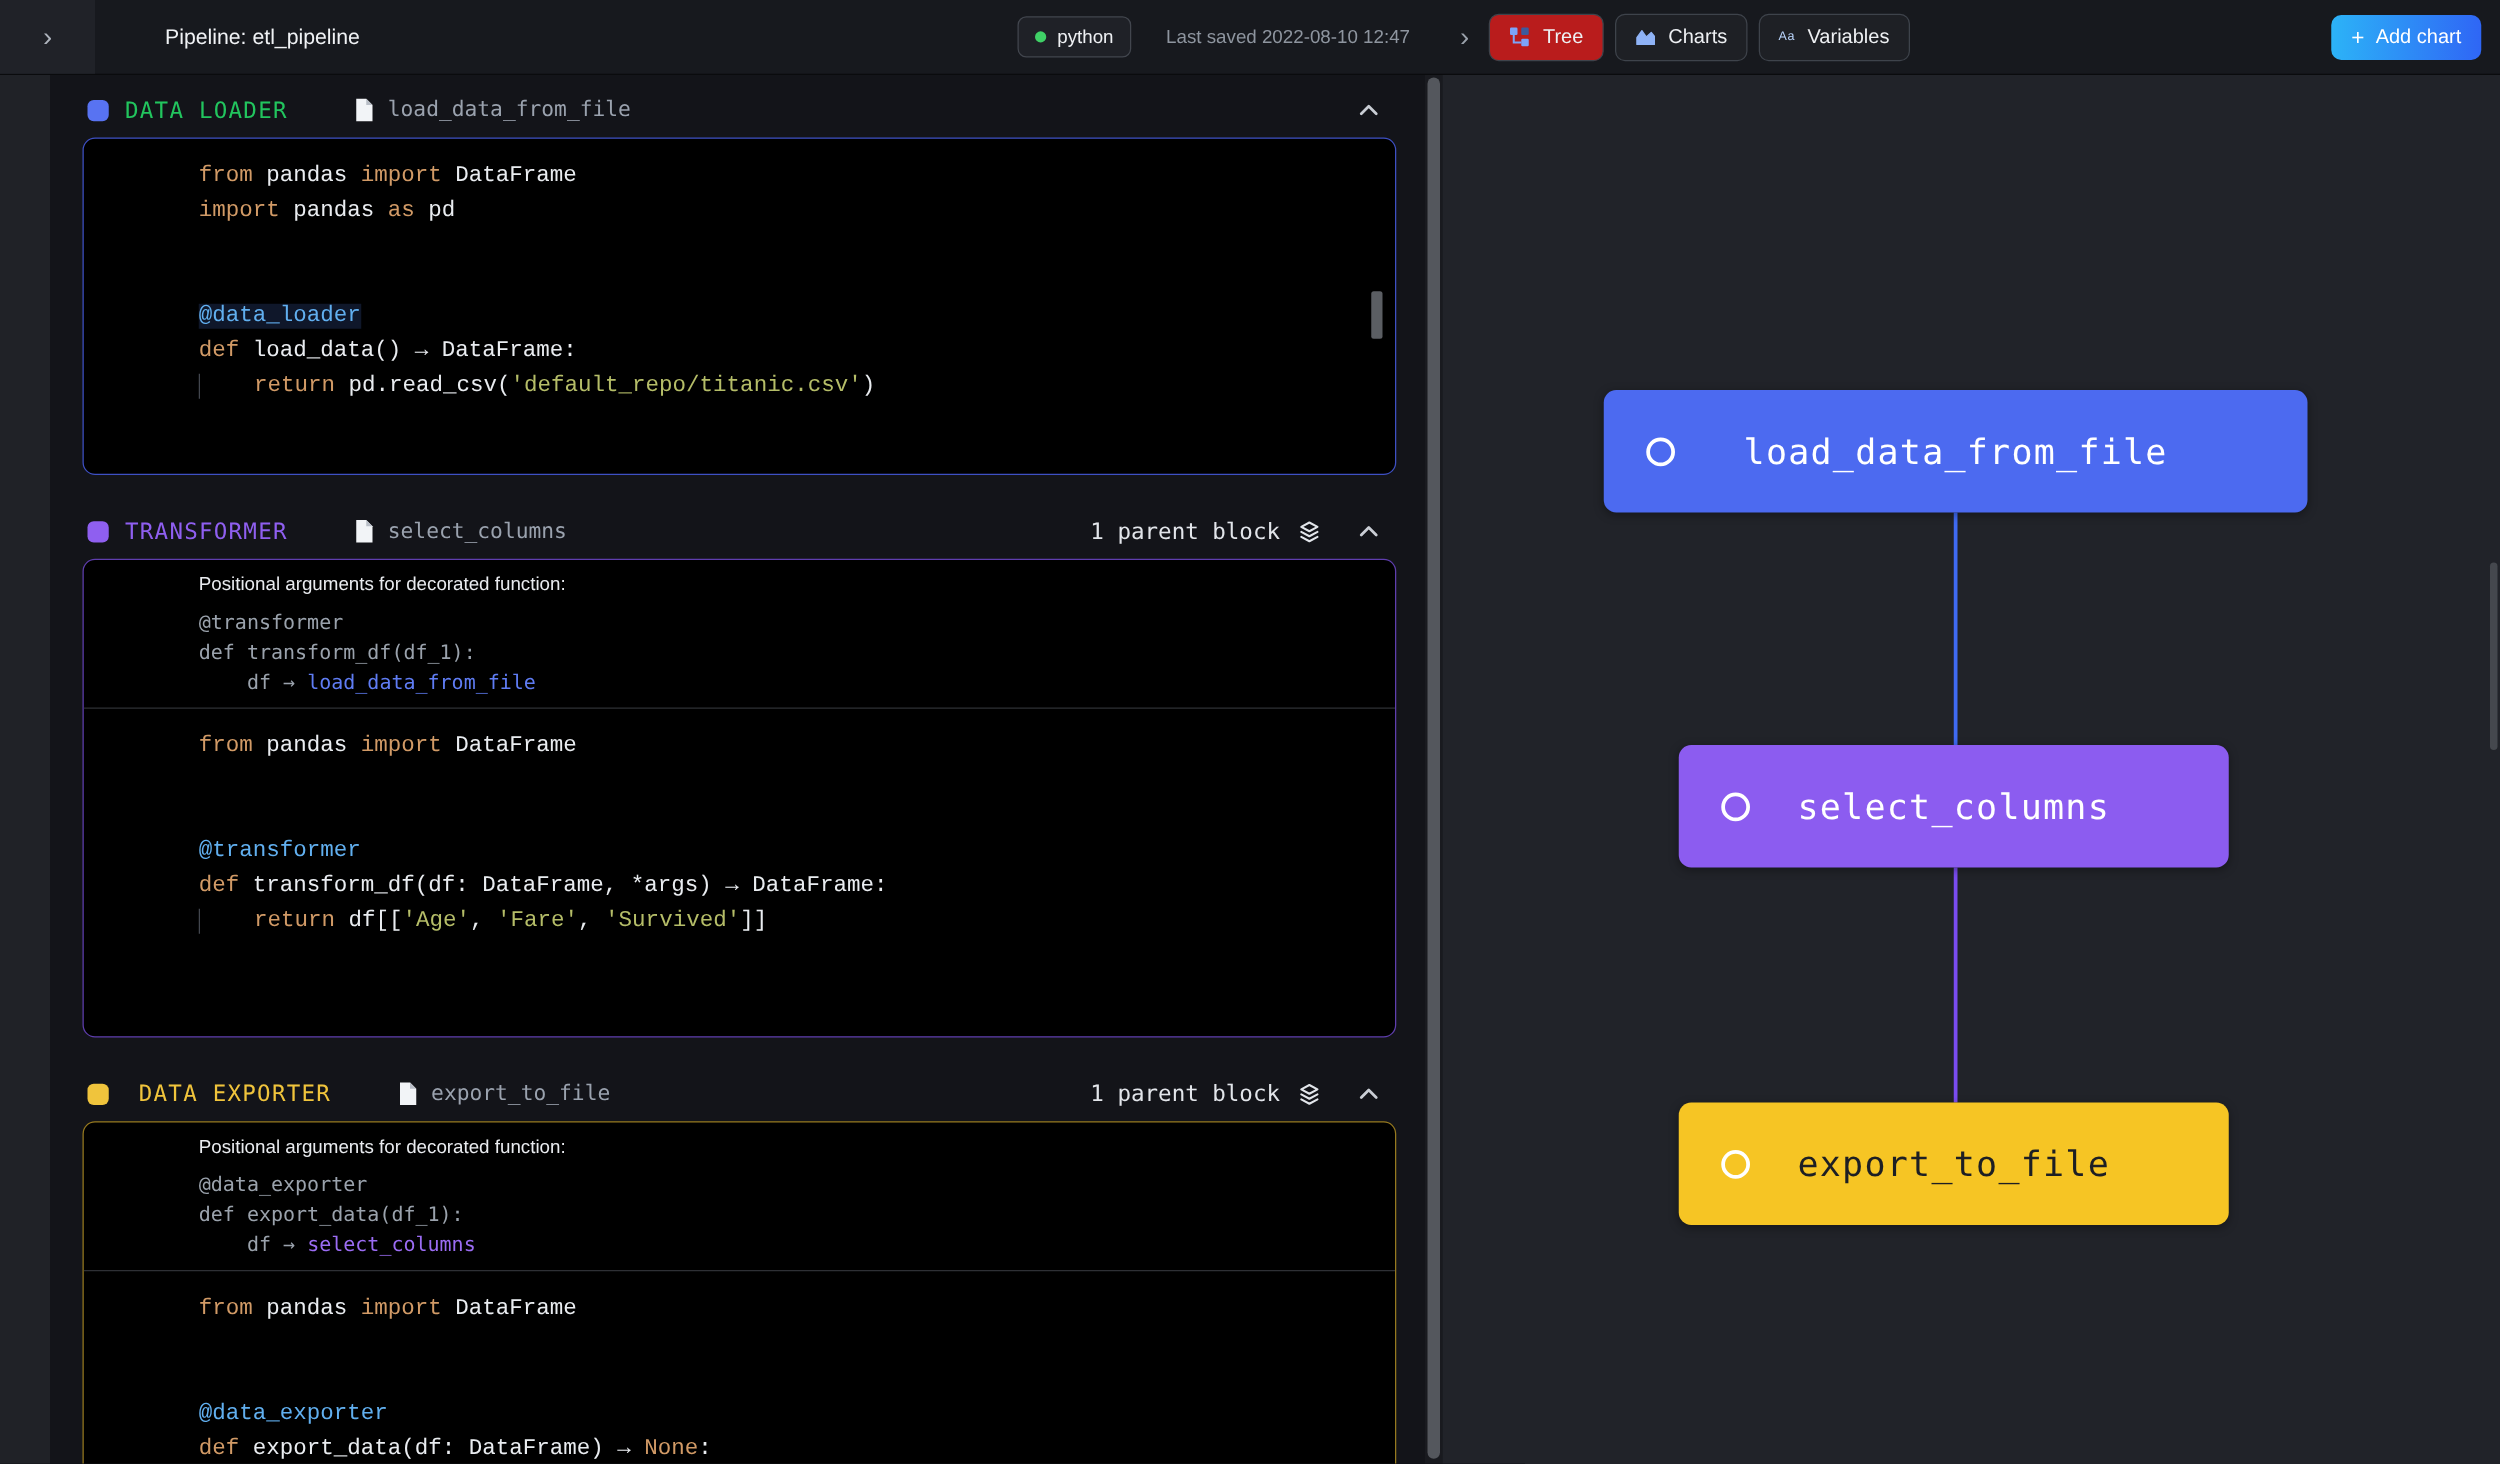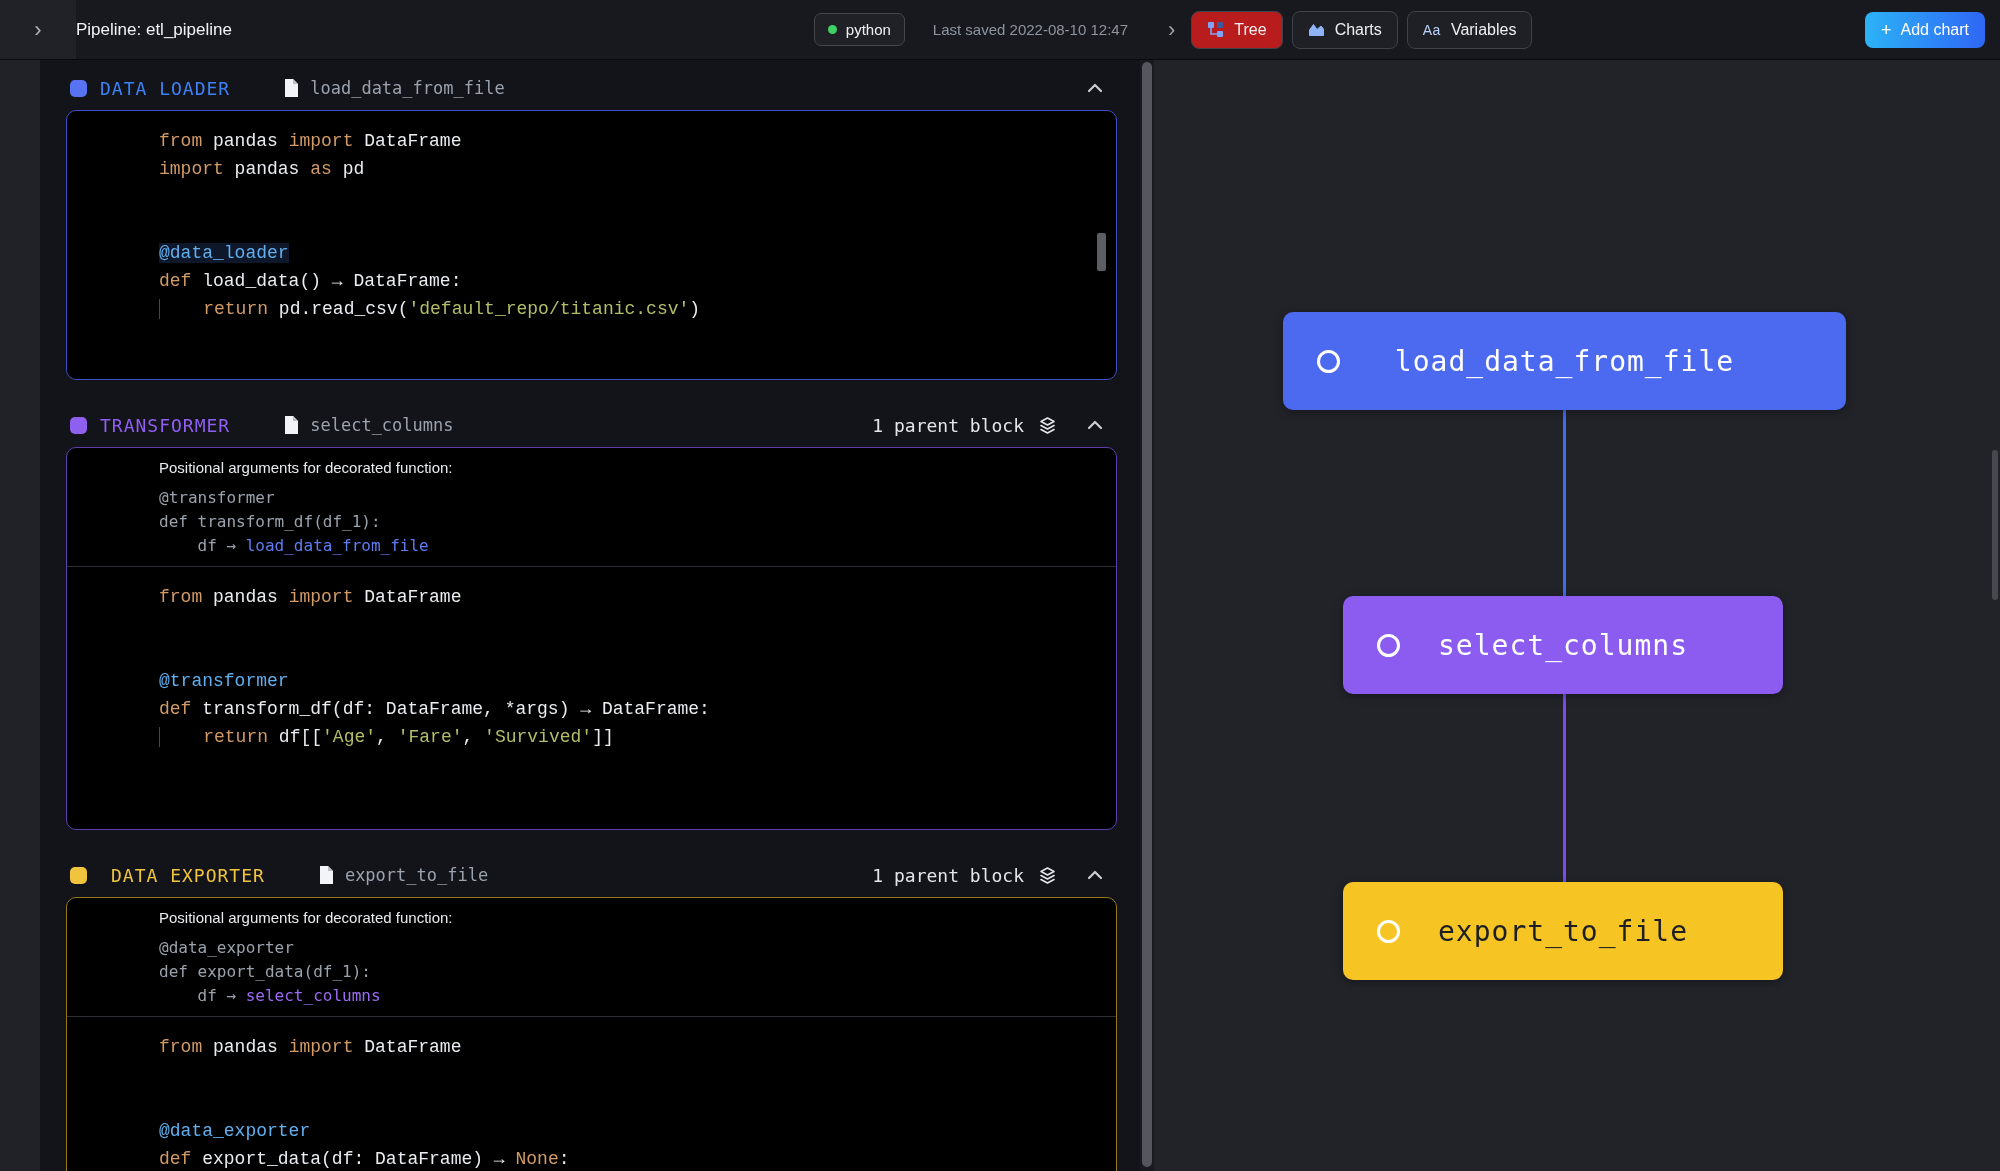--- a/index.html
+++ b/index.html
@@ -4,32 +4,32 @@
 <style>
   * { margin:0; padding:0; box-sizing:border-box; }
   html,body { width:2000px; height:1171px; overflow:hidden; background:#131419; }
   body { font-family:"Liberation Sans", sans-serif; }
 
   
   .topbar { height:60px; width:100%; background:#17191e; display:flex; align-items:center; border-bottom:1px solid #0a0b0d; }
   .tb-left { width:1140px; display:flex; align-items:center; height:100%; }
   .tb-collapse { width:76px; height:100%; background:#202228; display:flex; align-items:center; justify-content:center;
                  color:#aeb4bd; font-size:22px; cursor:pointer; }
-  .tb-title { color:#f0f2f5; font-size:17px; }
+  .tb-title { margin-left:56px; color:#f0f2f5; font-size:17px; }
   .tb-left-right { margin-left:auto; display:flex; align-items:center; padding-right:12px; }
   .lang-badge { display:flex; align-items:center; gap:9px; background:#1f2127; border:1px solid #42464e;
                 border-radius:7px; padding:7px 13px; color:#eef0f3; font-size:15px; cursor:pointer; }
   .lang-dot { width:9px; height:9px; border-radius:50%; }
   .last-saved { color:#8e959f; font-size:15px; margin-left:28px; }
   .tb-right { flex:1; display:flex; align-items:center; height:100%; padding-right:15px; }
   .tb-chevron { color:#9aa1ab; font-size:22px; margin:0 16px 0 28px; cursor:pointer; }
   .tab { display:flex; align-items:center; gap:10px; height:38px; padding:0 15px; border-radius:8px;
          border:1px solid #3e434b; background:#1e2025; color:#eef0f3; font-size:16px; margin-right:9px; cursor:pointer; }
   .tab.active { background:#b91c1c; }
-  .tab .aa { color:#b9d4fb; font-size:14px; letter-spacing:0.5px; }
+  .tab .aa { color:#b9d4fb; font-size:10px; letter-spacing:0.5px; }
   .add-chart { margin-left:auto; display:flex; align-items:center; gap:9px; height:36px; padding:0 16px;
                border:none; border-radius:8px; color:#ffffff; font-size:16px; cursor:pointer;
                background:linear-gradient(90deg,#2cb3f7,#2f66f5); }
   .add-chart .plus { font-size:18px; line-height:1; }
 
   
   .main { display:flex; height:1111px; }
   .left-sidebar-strip { width:40px; background:#202227; }
   .editor-panel { width:1100px; background:#131419; padding:10px 23px 0 26px; overflow:hidden; }
   .panel-scrollbar { width:14px; background:#191a1f; position:relative; }
@@ -135,21 +135,21 @@
 </div>
 
 <div class="main">
   <div class="left-sidebar-strip"></div>
 
   <div class="editor-panel">
 
     <div class="block-section">
       <div class="block-header">
         <span class="bh-dot" style="background: rgb(88, 115, 242);"></span>
-        <span class="bh-type" style="color: #3b82f6;">DATA LOADER</span>
+        <span class="bh-type" style="color: #22c55e;">DATA LOADER</span>
         <span class="bh-file">
           <span>
             <svg width="18" height="20" viewBox="0 0 18 20">
               <path d="M3 1 h8 l5 5 v13 h-13 z" fill="#f2f4f7"></path>
               <path d="M11 1 l5 5 h-5 z" fill="#b9bec7"></path>
             </svg>
           </span>
           <span class="bh-filename">load_data_from_file</span>
         </span>
         <span class="bh-right">

